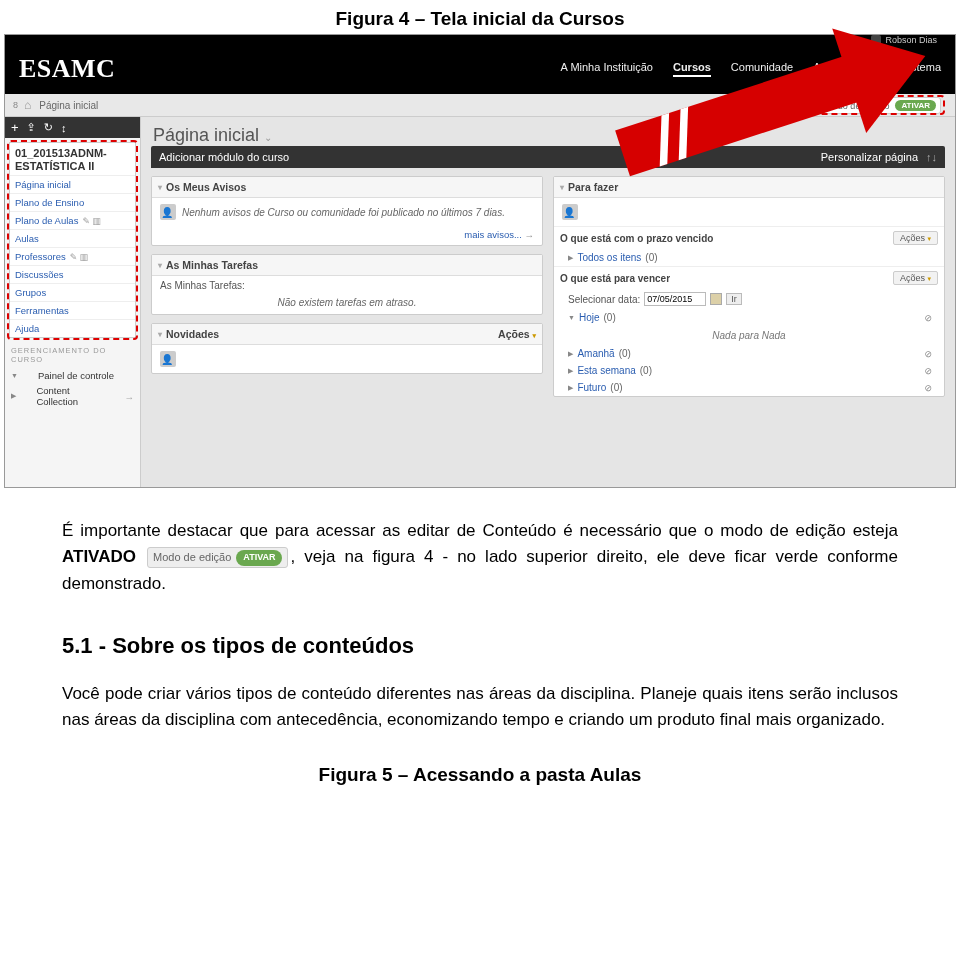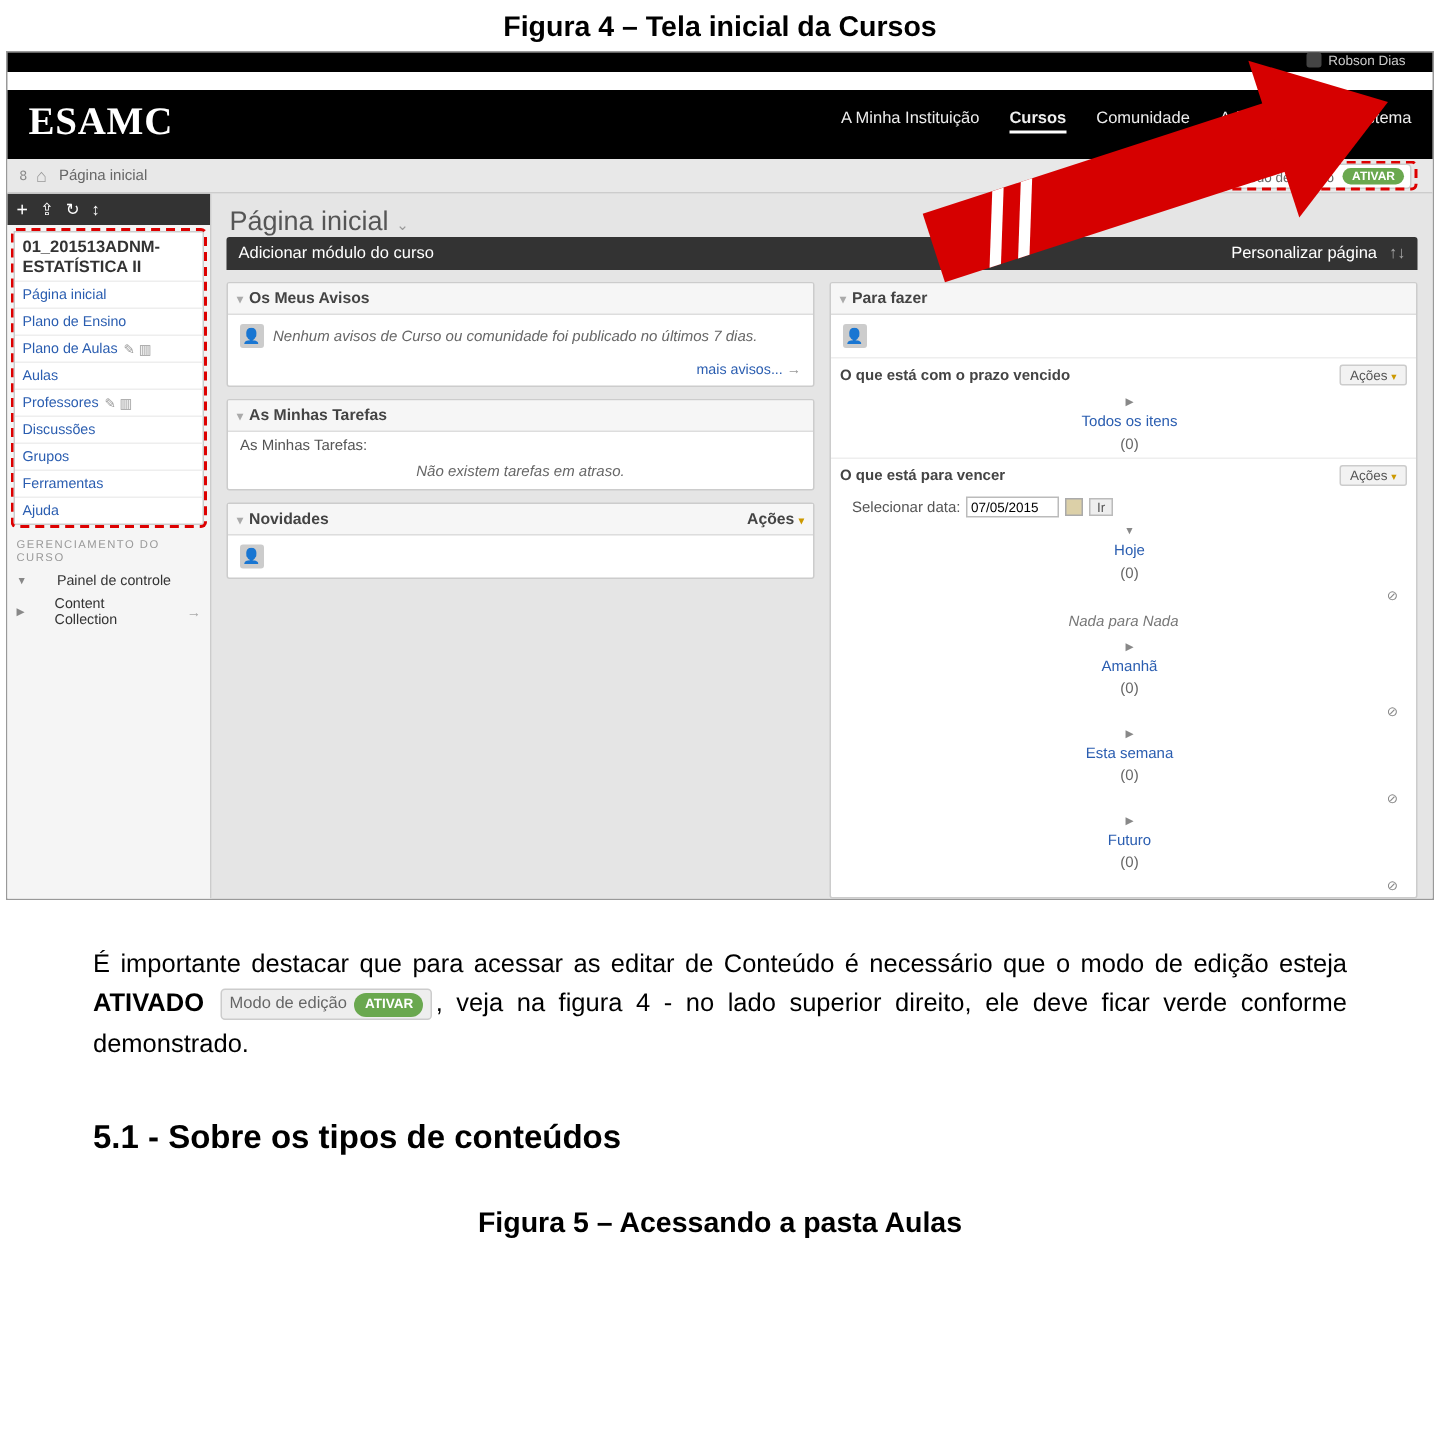--- a/index.html
+++ b/index.html
@@ -7,21 +7,21 @@
   
   .doc-title { text-align: center; font-weight: bold; font-size: 19px; padding: 8px 0 4px; }
   
   
   .shot { border: 1px solid #999; margin: 0 4px; background: #fff; position: relative; font-size: 11px; color: #333; }
   
   .shot .topbar { background: #000; height: 13px; position: relative; }
   .shot .topbar .user { position: absolute; right: 18px; top: 0; color: #ccc; font-size: 9px; display: flex; align-items: center; gap: 4px; }
   .shot .topbar .user .avatar { width: 10px; height: 10px; background: #444; border-radius: 2px; }
   
-  .shot .logobar { background: #000; padding: 6px 14px 10px; display: flex; align-items: center; justify-content: space-between; margin-top: 12px; }
+  .shot .logobar { background: #000; padding: 6px 14px 10px; display: flex; align-items: center; justify-content: space-between; }
   .shot .logobar .logo { font-family: "Times New Roman", serif; font-weight: bold; color: #fff; font-size: 26px; letter-spacing: 0.5px; }
   .shot .logobar .mainnav { display: flex; gap: 20px; }
   .shot .logobar .mainnav span { color: #eee; font-size: 11px; padding-bottom: 2px; }
   .shot .logobar .mainnav span.active { border-bottom: 2px solid #fff; font-weight: bold; }
   
   .shot .breadbar { background: #e8e8e8; padding: 4px 8px; display: flex; align-items: center; position: relative; border-bottom: 1px solid #ccc; }
   .shot .breadbar .bicon { color: #999; font-size: 12px; margin-right: 8px; }
   .shot .breadbar .btext { color: #666; font-size: 10px; }
   .shot .editpill { position: absolute; right: 14px; top: 3px; display: flex; align-items: center; gap: 6px; background: #fff; border: 1px solid #ccc; border-radius: 3px; padding: 2px 4px; font-size: 9px; }
   .shot .editpill .sq { width: 10px; height: 10px; background: linear-gradient(135deg,#f66,#6f6,#66f); }
@@ -54,21 +54,21 @@
   .shot .panels { display: flex; gap: 10px; margin-top: 8px; }
   .shot .pcol { flex: 1; display: flex; flex-direction: column; gap: 8px; }
   .shot .panel { background: #fff; border: 1px solid #ccc; border-radius: 2px; }
   .shot .panel .phdr { background: #f6f6f6; border-bottom: 1px solid #ddd; padding: 4px 6px; display: flex; align-items: center; gap: 4px; font-size: 10.5px; font-weight: bold; color: #444; }
   .shot .panel .phdr .pchev { color: #aaa; font-size: 8px; }
   .shot .panel .pbody { padding: 6px 8px; font-size: 10px; color: #666; font-style: italic; display: flex; align-items: center; gap: 6px; }
   .shot .panel .pbody .usericon { width: 16px; height: 16px; background: #ccc; border-radius: 2px; font-style: normal; display: flex; align-items: center; justify-content: center; color: #888; }
   .shot .panel .pfoot { text-align: right; padding: 3px 8px 5px; font-size: 9.5px; color: #2a5db0; font-style: normal; }
   .shot .panel .prow { display: flex; align-items: center; justify-content: space-between; padding: 4px 6px; font-size: 10px; color: #444; border-top: 1px solid #eee; }
   .shot .panel .prow .acbtn { background: #f2f2f2; border: 1px solid #ccc; border-radius: 2px; padding: 1px 6px; font-size: 9px; color: #555; }
-  .shot .panel .subrow { padding: 3px 6px 3px 14px; font-size: 10px; color: #2a5db0; display: flex; align-items: center; gap: 4px; flex-direction: column; }
+  .shot .panel .subrow { padding: 3px 6px 3px 14px; font-size: 10px; color: #2a5db0; display: flex; align-items: center; gap: 4px; }
   .shot .panel .subrow .tri { color: #888; font-size: 7px; }
   .shot .panel .subrow .count { color: #666; }
   .shot .panel .dateinp { font-family: inherit; font-size: 9px; border: 1px solid #bbb; width: 62px; padding: 1px 2px; }
   .shot .panel .calicon { width: 12px; height: 12px; background: #dcd0a8; border: 1px solid #aaa; display: inline-block; }
   .shot .panel .irbtn { font-size: 9px; color: #555; background: #eee; border: 1px solid #bbb; padding: 0 4px; }
   .shot .panel .empty { text-align: center; font-style: italic; color: #777; font-size: 10px; padding: 4px 0; }
   .shot .panel .exp { color: #888; font-size: 9px; padding: 0 6px; }
   
   
   .arrow-wrap { position: absolute; left: 472px; top: -90px; width: 340px; height: 140px; transform: rotate(-18deg); pointer-events: none; }
@@ -302,15 +302,16 @@
   <p>
     <span>É importante destacar que para acessar as editar de Conteúdo é necessário que o modo de edição esteja </span><b>ATIVADO</b>
     <span class="inline-pill">
       <span class="lbl">Modo de edição</span>
       <span class="btn">ATIVAR</span>
     </span><span>, veja na figura 4 - no lado superior direito, ele deve ficar verde conforme demonstrado.</span>
   </p>
 
   <h2 class="sect">5.1 - Sobre os tipos de conteúdos</h2>
 
+  <p>Você pode criar vários tipos de conteúdo diferentes nas áreas da disciplina. Planeje quais itens serão inclusos nas áreas da disciplina com antecedência, economizando tempo e criando um produto final mais organizado.</p>
 
   <div class="figcap">Figura 5 – Acessando a pasta Aulas</div>
 </div>
 
 </body></html>

